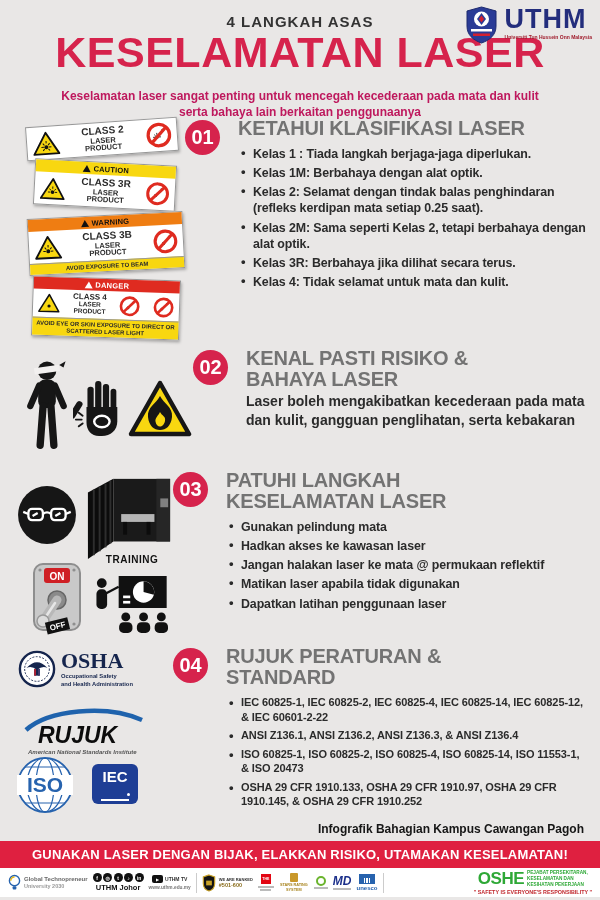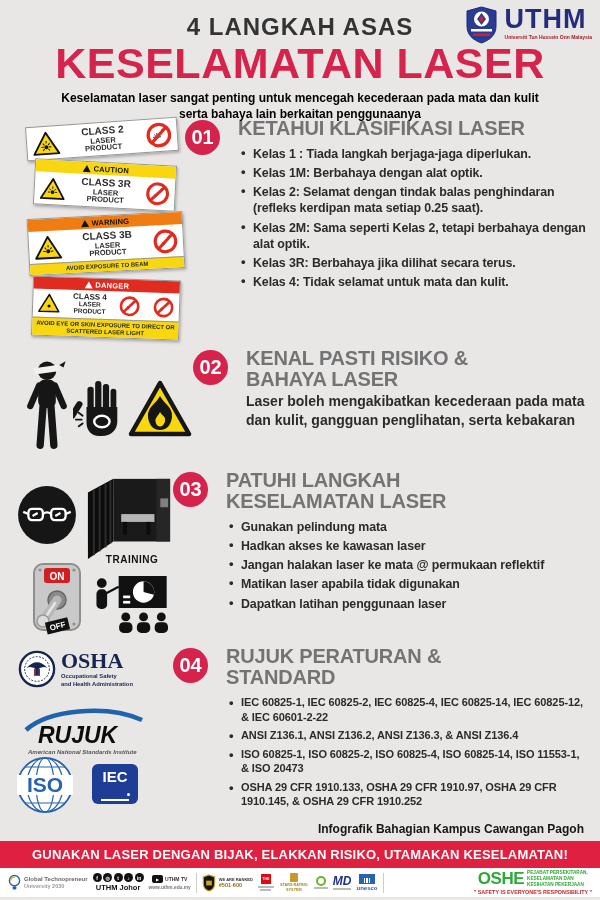--- a/index.html
+++ b/index.html
@@ -3,23 +3,23 @@
 <meta charset="utf-8">
 <style>
   *{box-sizing:border-box;margin:0;padding:0}
   html,body{width:600px;background:#d9d7d7}
   .poster{position:relative;width:600px;height:900px;overflow:hidden;
     background:#e9e7e6;font-family:"Liberation Sans",sans-serif;color:#2b2b2b}
   svg text{font-family:"Liberation Sans",sans-serif}
 
   
   .header{position:absolute;top:0;left:0;width:600px;text-align:center}
-  .kicker{margin-top:13px;font-size:24px;font-weight:800;letter-spacing:1px;color:#333}
+  .kicker{margin-top:13px;font-size:15px;font-weight:800;letter-spacing:1px;color:#333}
   .title{margin-top:1px;font-size:43px;font-weight:800;letter-spacing:.5px;line-height:1;color:#d6234c}
-  .subtitle{margin-top:6px;font-size:12px;font-weight:700;line-height:1.3;color:#000000}
+  .subtitle{margin-top:15px;font-size:12px;font-weight:700;line-height:1.3;color:#be185d}
   .uthm-logo{position:absolute;top:6px;right:8px;display:flex;align-items:flex-start;gap:7px}
   .uthm-text{display:flex;flex-direction:column;align-items:flex-start}
   .uthm-name{font-size:27px;font-weight:800;letter-spacing:1px;color:#232d7c;line-height:1}
   .uthm-tag{font-size:5px;font-weight:700;color:#a01c2c;margin-top:1px}
 
   
   .section{position:absolute;left:0;width:600px;display:flex}
   .sec-visual{flex:0 0 172px;position:relative}
   .sec-content{flex:1;position:relative;padding:0 12px 0 54px}
   .badge{position:absolute;left:1px;top:2px;width:35px;height:35px;border-radius:50%;

